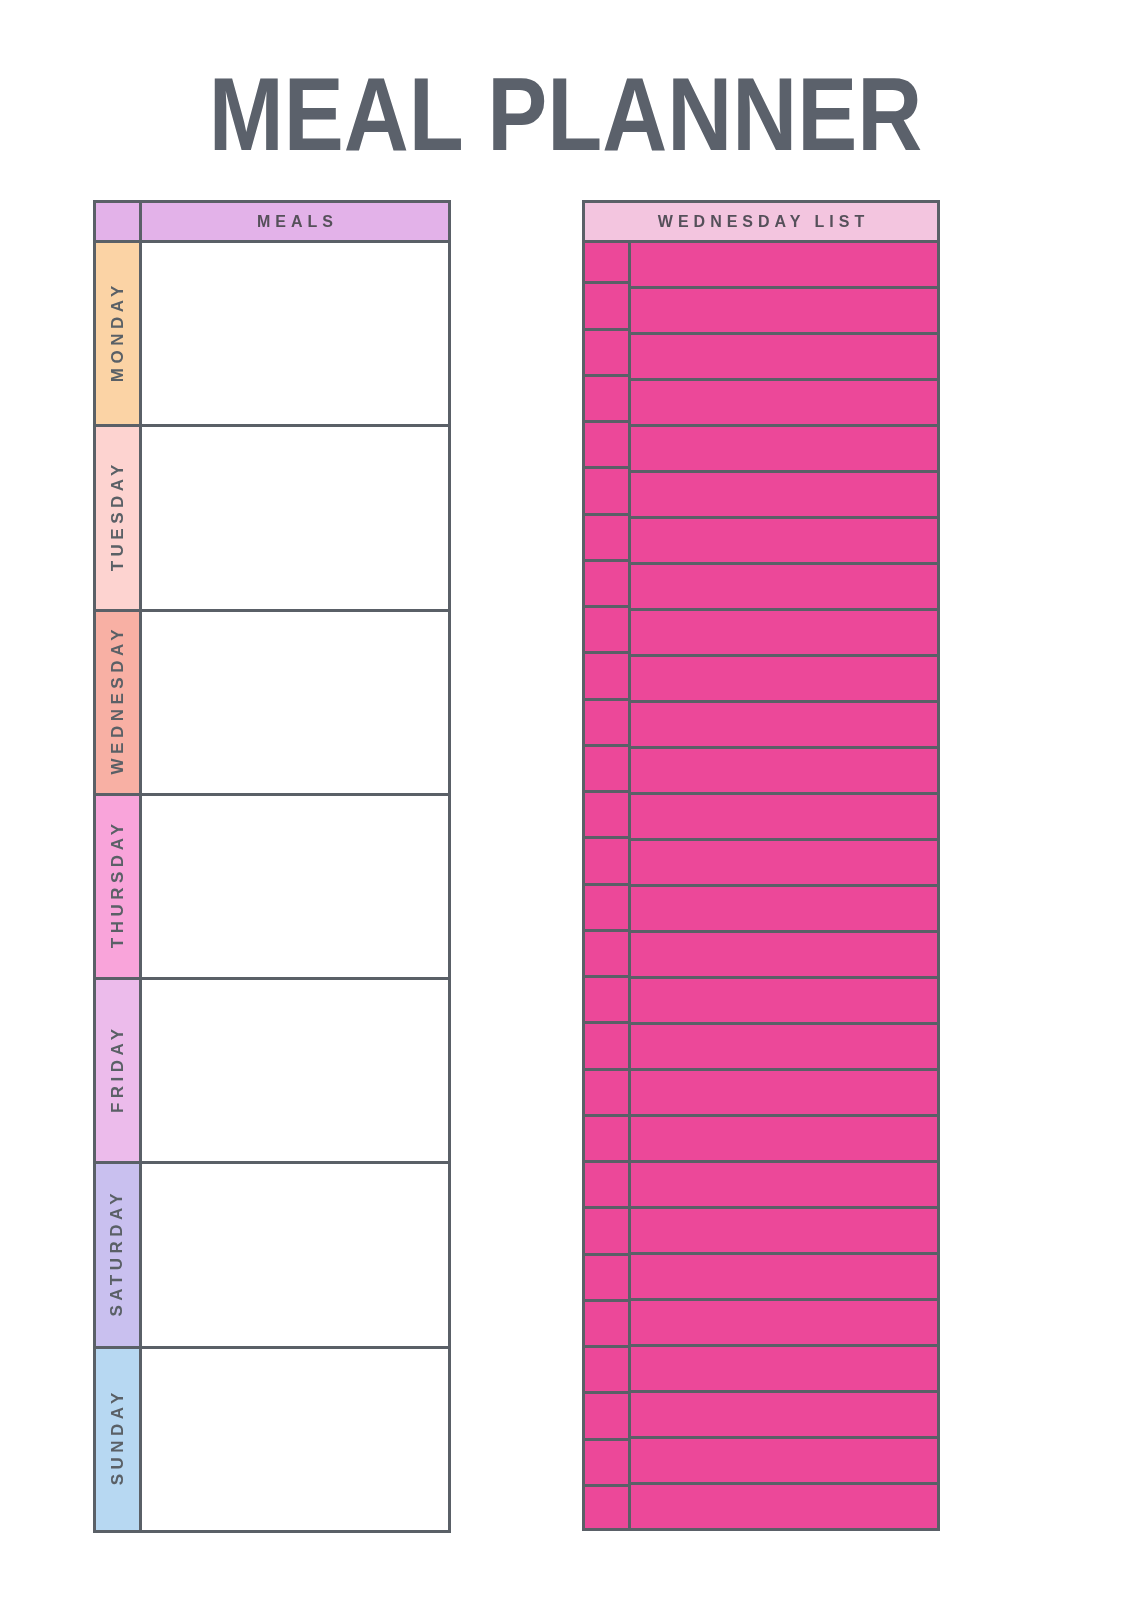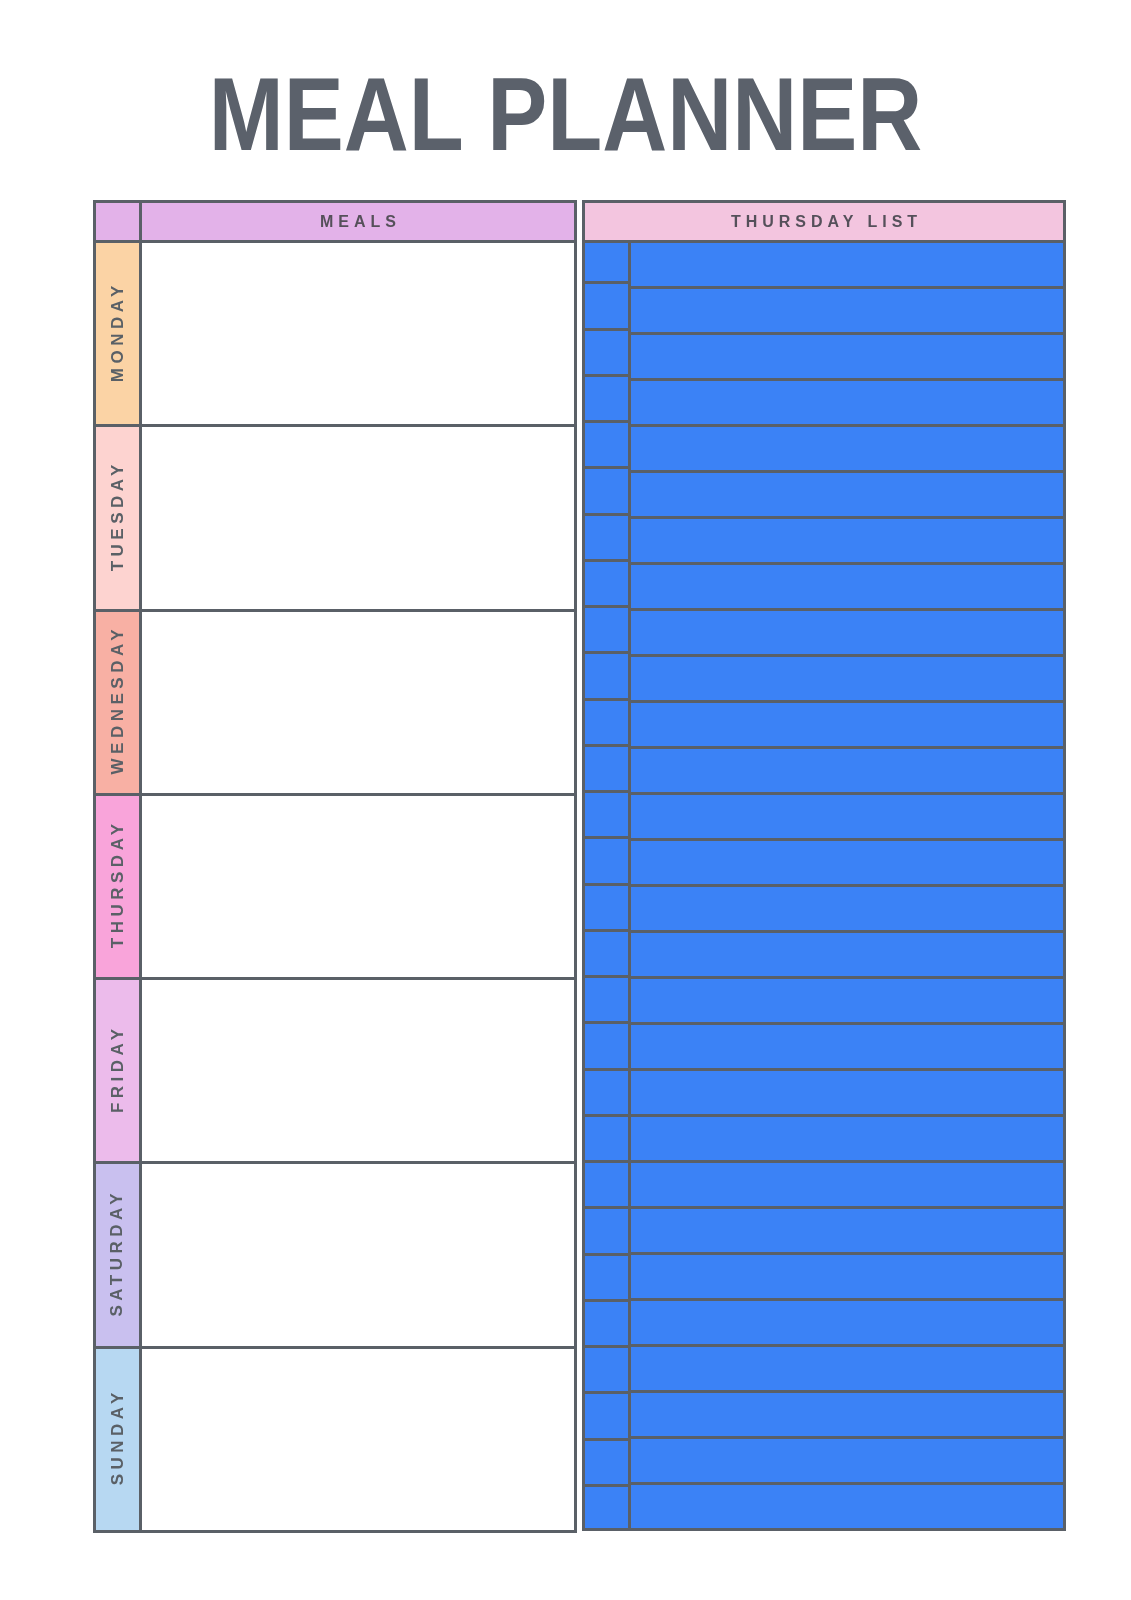--- a/index.html
+++ b/index.html
@@ -19,25 +19,25 @@
     letter-spacing: 0px;
     color: #5b616b;
     line-height: 1;
     transform: scaleY(1.16);
     transform-origin: center top;
     white-space: nowrap;
   }
   .grid-table {
     position: absolute;
     top: 200px;
-    width: 484px;
+    width: 358px;
     border: 3px solid #5a6067;
     display: flex;
     flex-direction: column;
-    background: #3b82f6;
+    background: #ec4899;
   }
   #meals-table    { left: 93px;  height: 1333px; }
   #shopping-table { left: 582px; height: 1331px; }
 
   .table-header {
     height: 40px;
     flex: none;
     border-bottom: 3px solid #5a6067;
     display: flex;
     align-items: stretch;
@@ -160,21 +160,21 @@
         <div class="day-label" style="background: rgb(183, 216, 242);">
           <span>SUNDAY</span>
         </div>
         <div class="meal-cell"></div>
       </div>
     </div>
 </div>
 
 <div class="grid-table" id="shopping-table">
   <div class="table-header" style="background: rgb(243, 197, 223);">
-    <div class="header-label">THURSDAY LIST</div>
+    <div class="header-label">WEDNESDAY LIST</div>
   </div>
   <div class="shopping-body">
     <div class="check-col">
         <div class="check-cell"></div>
         <div class="check-cell"></div>
         <div class="check-cell"></div>
         <div class="check-cell"></div>
         <div class="check-cell"></div>
         <div class="check-cell"></div>
         <div class="check-cell"></div>

